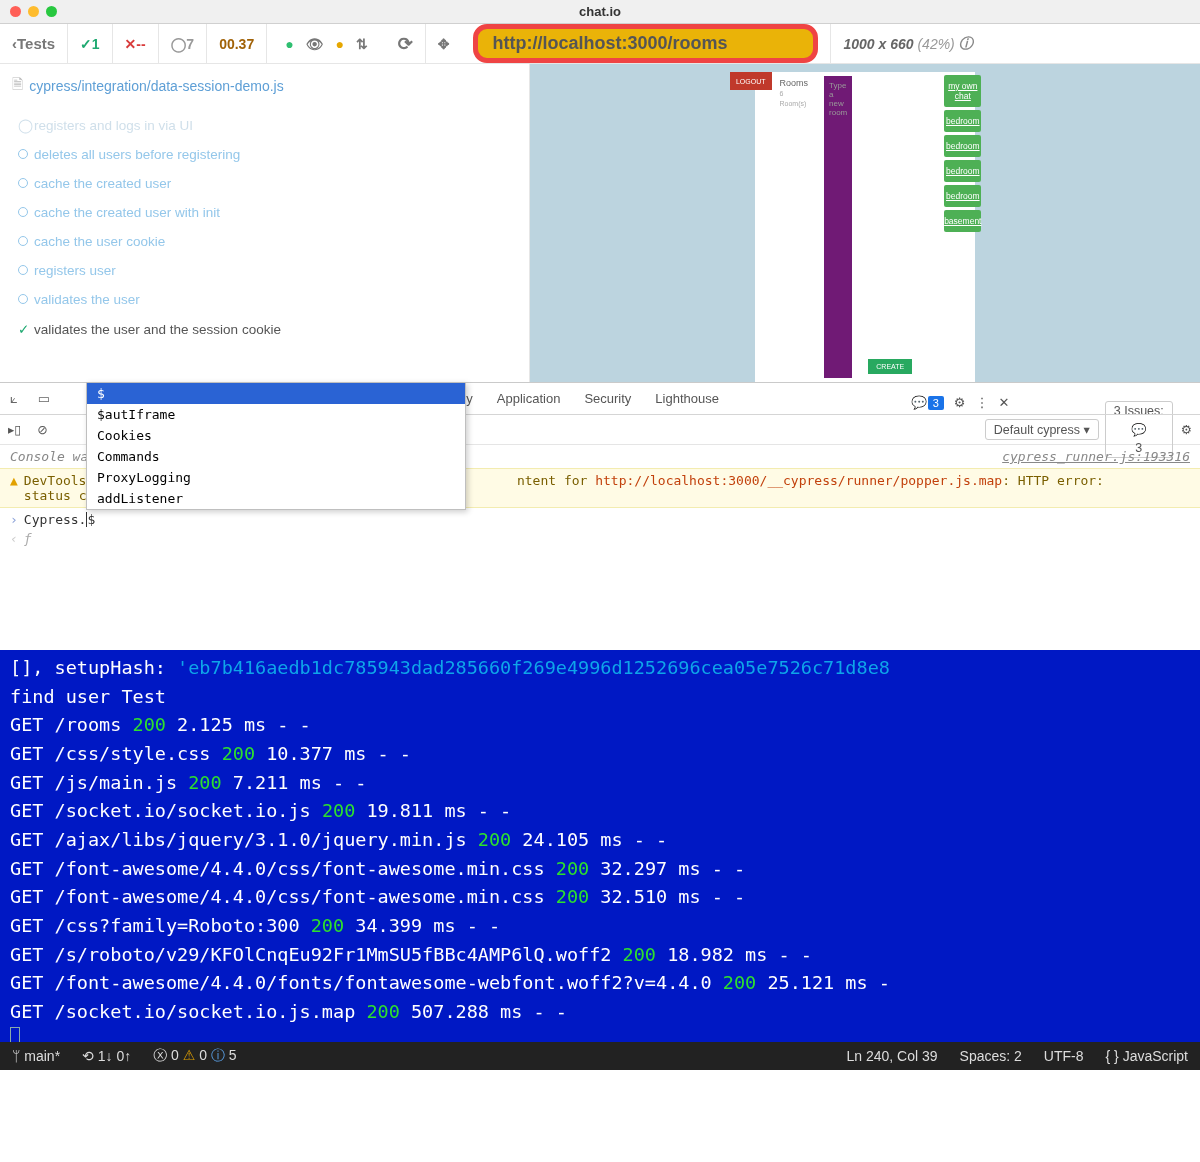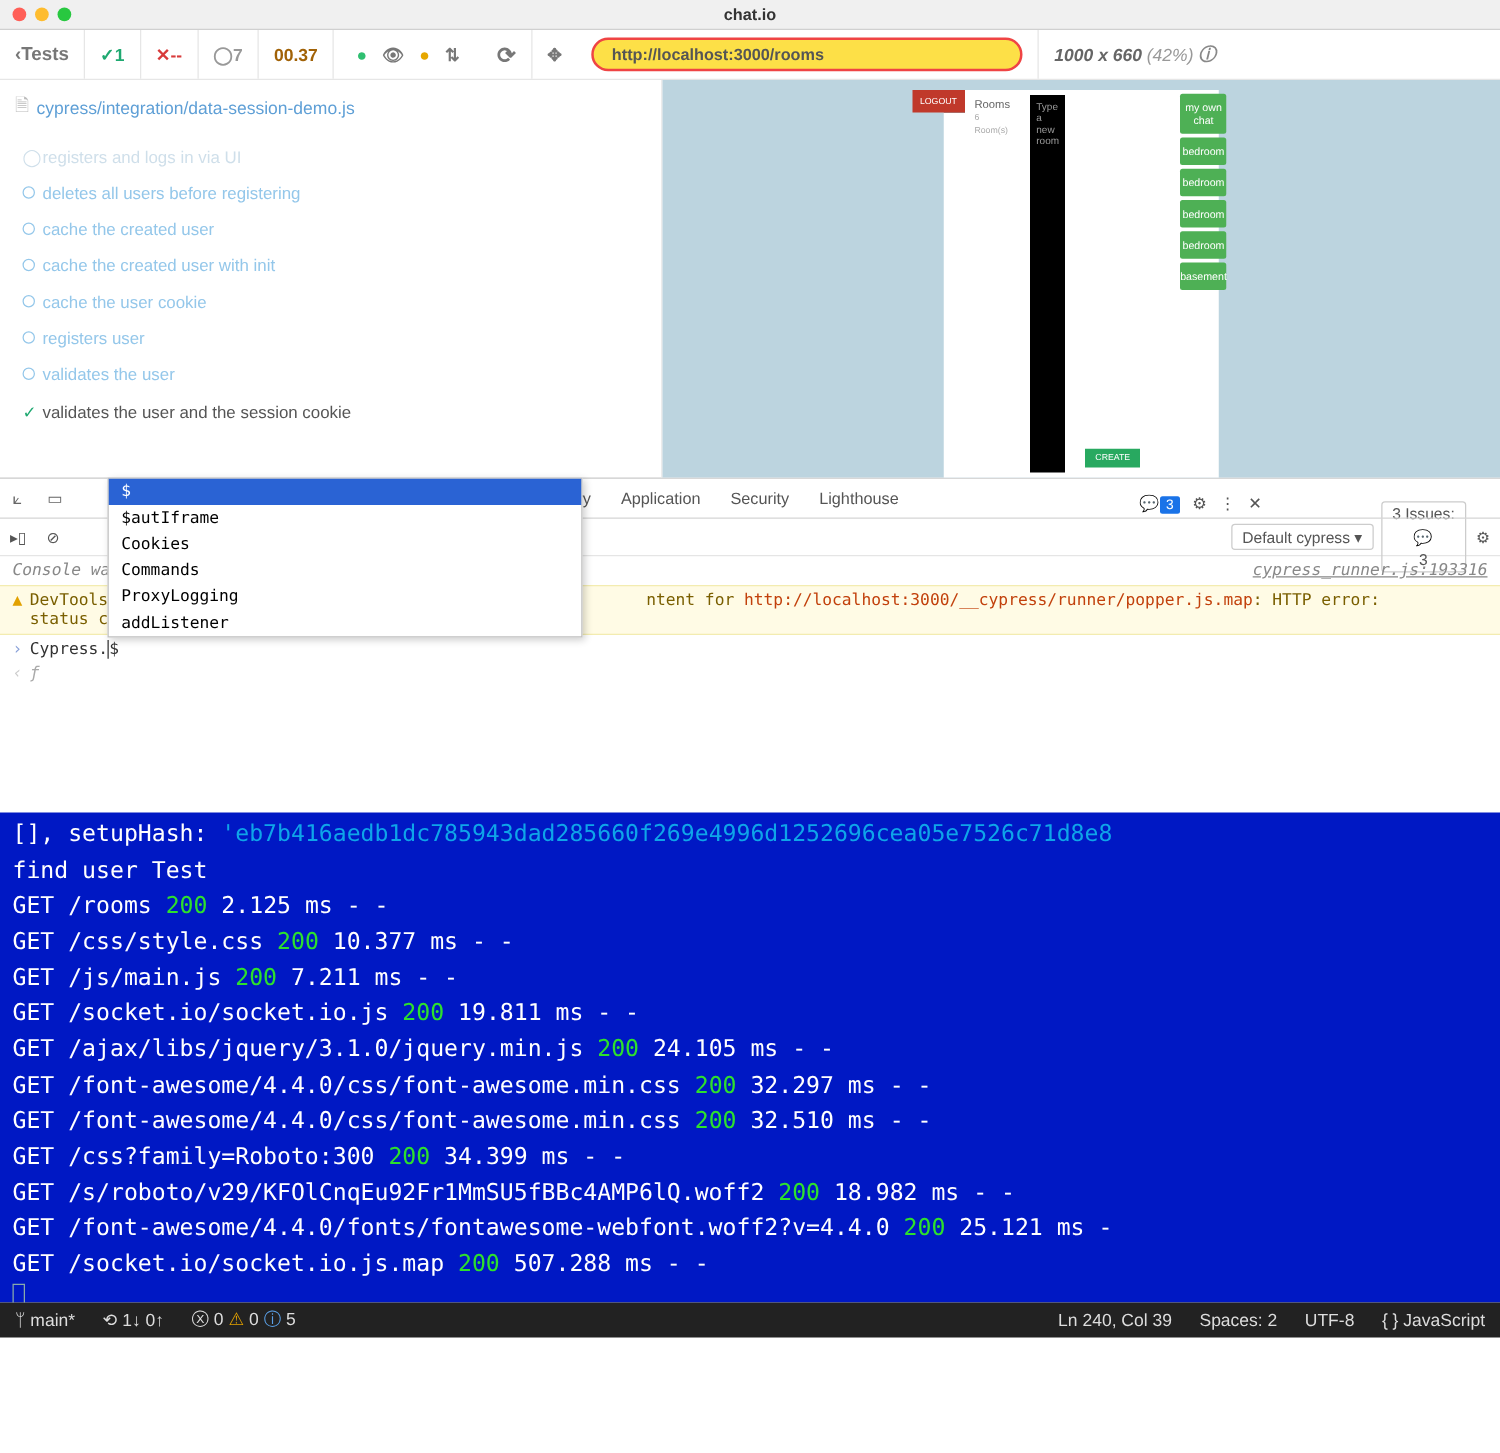--- a/index.html
+++ b/index.html
@@ -16,21 +16,21 @@
 
 
 .cytop { height:40px; display:flex; align-items:center; border-bottom:1px solid #e6e6e6; }
 .cytop > div { display:flex; align-items:center; height:100%; padding:0 12px; border-right:1px solid #e6e6e6; color:#777; font-weight:600; }
 .cytop .back { font-size:15px; }
 .cytop .pass { color:#1fa971; }
 .cytop .fail { color:#d83b3b; }
 .cytop .pending { color:#999; }
 .cytop .time { color:#a16207; }
 .cytop .url { flex:0 0 370px; display:flex; align-items:center; }
-.cytop .urlbox { background:#fde047; border:2px solid #ef4444; border-radius:14px; padding:4px 14px; color:#555; font-size:13px; width:100%; }
+.cytop .urlbox { background:#eab308; border:5px solid #ef4444; border-radius:14px; padding:4px 14px; color:#555; font-size:18px; width:100%; }
 .cytop .dim { color:#666;font-style:italic; }
 .cytop .dim .pct { color:#999; font-weight:400; }
 .cytop .iconset span { margin:0 6px; }
 .cytop .reload { font-size:18px; }
 .cytop .nb { border-right:none; }
 
 
 .split { display:flex; height:318px; }
 .left { width:530px; border-right:1px solid #e6e6e6; overflow:hidden; }
 .specbar { display:flex; align-items:center; padding:10px 12px; color:#5e9fd6; font-size:14px; }
@@ -42,23 +42,23 @@
 .trow.done { color:#555; }
 .trow.done .st { color:#1fa971; }
 .circle { width:10px; height:10px; border:1.5px solid #94c7ea; border-radius:50%; display:inline-block; }
 
 .right { flex:1; background:#bcd4df; display:flex; justify-content:center; padding-top:8px; }
 .app { width:220px; background:#fff; display:flex; flex-direction:row; font-size:9px; }
 .app .hdr { background:#2f373e; color:#fff; display:flex; align-items:center; justify-content:center; height:18px; position:relative; }
 .app .hdr .lo { position:absolute; right:0; top:0; height:18px; background:#c0392b; color:#fff; font-size:7px; display:flex; align-items:center; padding:0 6px; }
 .app .rh { padding:6px 8px; color:#666; font-size:9px; }
 .app .rh small { color:#aaa; font-size:7px; }
-.app .inp { margin:4px 8px; background:#000000; padding:5px; color:#999; font-size:8px; }
+.app .inp { margin:4px 8px; background:#701a75; padding:5px; color:#999; font-size:8px; }
 .app .cbtn { align-self:flex-end; margin:4px 8px 8px; background:#28a960; color:#fff; font-size:7px; padding:4px 8px; }
-.app .room { margin:3px 24px; background:#4eb055; color:#fff; text-align:center; padding:6px 0; font-size:8.5px; border-radius:2px; }
+.app .room { margin:3px 24px; background:#4eb055; color:#fff; text-align:center; padding:6px 0; font-size:8.5px; border-radius:2px;text-decoration:underline; }
 
 
 .dt { height:268px; border-top:1px solid #cacaca; display:flex; flex-direction:column; background:#fff; }
 .dt .tabs { height:32px; display:flex; align-items:center; border-bottom:1px solid #d5d5d5; font-size:13px; color:#555; position:relative; }
 .dt .tabs .ic { padding:0 10px; color:#666; }
 .dt .tabs .tab { padding:0 12px; height:100%; display:flex; align-items:center; }
 .dt .tabs .right { margin-left:auto; display:flex; align-items:center; gap:10px; padding-right:10px; background:transparent; }
 .dt .tabs .badge { background:#1a73e8; color:#fff; font-size:11px; padding:1px 5px; border-radius:2px; }
 .dt .sub { height:30px; display:flex; align-items:center; border-bottom:1px solid #e5e5e5; font-size:12.5px; color:#555; }
 .dt .sub > * { padding:0 8px; }

